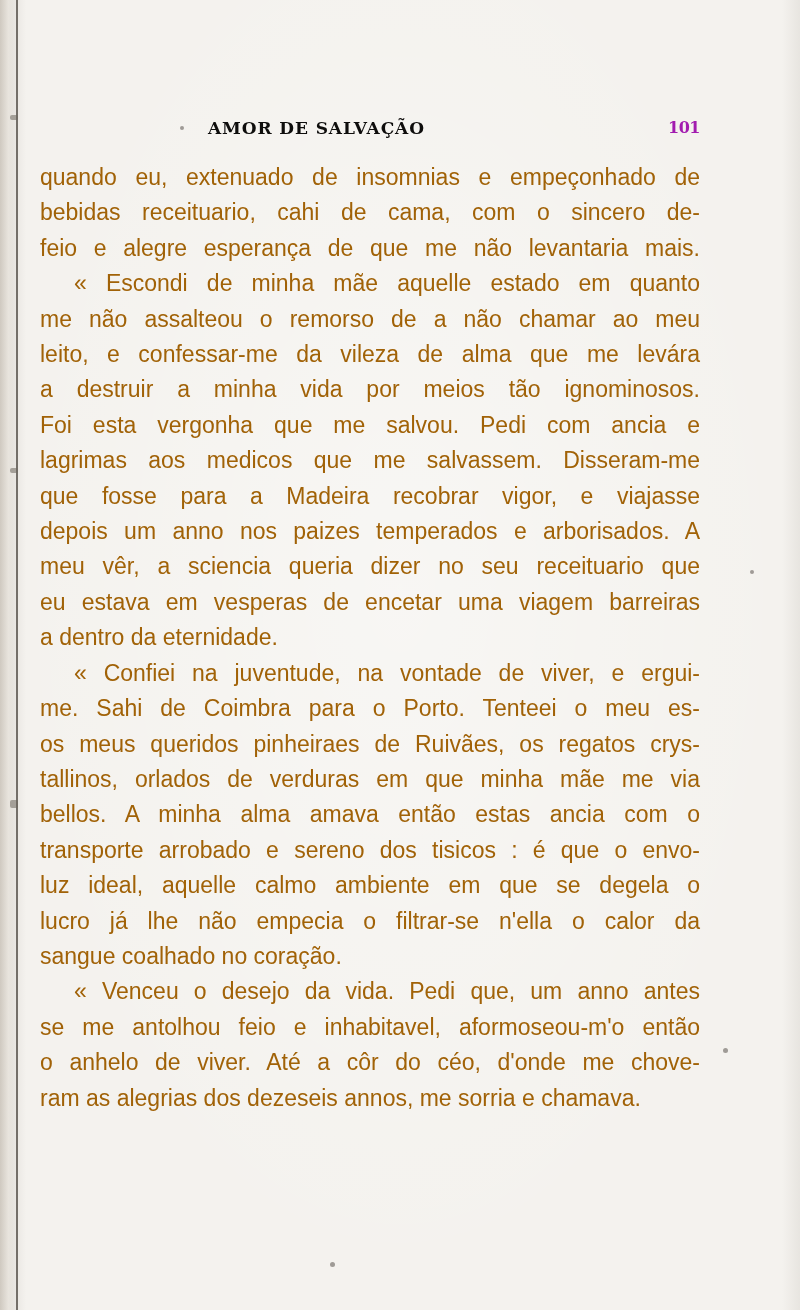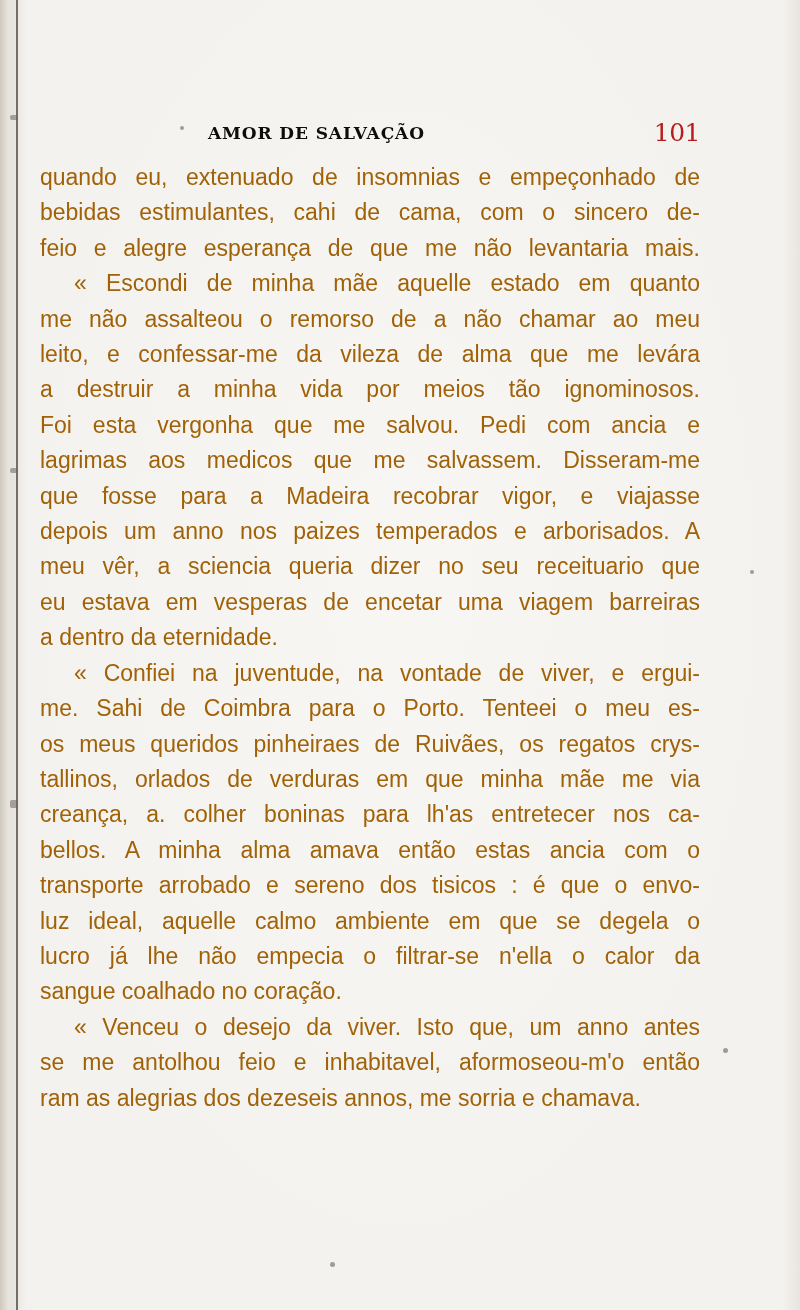--- a/index.html
+++ b/index.html
@@ -66,38 +66,38 @@
     width: 700px;
     height: 1310px;
   }
 
   header.running-head {
     position: absolute;
     left: 0;
     top: 118px;
     width: 660px;
     display: flex;
-    align-items: center;
+    align-items: flex-start;
     justify-content: space-between;
     gap: 44px;
   }
   .head-title {
     font-family: "DejaVu Serif", serif;
     font-size: 17px;
     font-weight: bold;
     letter-spacing: 0.9px;
     color: #0e0d0c;
     margin-left: 168px;
     white-space: nowrap;
   }
   .folio {
     font-family: "DejaVu Serif", serif;
-    font-size: 25px;
-    font-weight: normal;
-    color: #b91c1c;
+    font-size: 16px;
+    font-weight: bold;
+    color: #a21caf;
     letter-spacing: -0.5px;
   }
 
   .speck {
     position: absolute;
     background: #4a443d;
     opacity: 0.5;
     border-radius: 50%;
   }
 
@@ -156,21 +156,21 @@
 
     <header class="running-head">
       <span class="head-title">AMOR DE SALVAÇÃO</span>
       <span class="folio">101</span>
     </header>
 
     <div class="body-text">
 
       <p class="paragraph">
         <span class="line j">quando eu, extenuado de insomnias e empeçonhado de</span>
-        <span class="line j">bebidas estimulantes, cahi de cama, com o sincero de-</span>
+        <span class="line j">bebidas receituario, cahi de cama, com o sincero de-</span>
         <span class="line j">feio e alegre esperança de que me não levantaria mais.</span>
       </p>
 
       <p class="paragraph">
         <span class="line j ind">« Escondi de minha mãe aquelle estado em quanto</span>
         <span class="line j">me não assalteou o remorso de a não chamar ao meu</span>
         <span class="line j">leito, e confessar-me da vileza de alma que me levára</span>
         <span class="line j">a destruir a minha vida por meios tão ignominosos.</span>
         <span class="line j">Foi esta vergonha que me salvou. Pedi com ancia e</span>
         <span class="line j">lagrimas aos medicos que me salvassem. Disseram-me</span>
@@ -179,29 +179,29 @@
         <span class="line j">meu vêr, a sciencia queria dizer no seu receituario que</span>
         <span class="line j">eu estava em vesperas de encetar uma viagem barreiras</span>
         <span class="line last">a dentro da eternidade.</span>
       </p>
 
       <p class="paragraph">
         <span class="line j ind">« Confiei na juventude, na vontade de viver, e ergui-</span>
         <span class="line j">me. Sahi de Coimbra para o Porto. Tenteei o meu es-</span>
         <span class="line j">os meus queridos pinheiraes de Ruivães, os regatos crys-</span>
         <span class="line j">tallinos, orlados de verduras em que minha mãe me via</span>
-        <span class="line j">creança, a. colher boninas para lh'as entretecer nos ca-</span>
         <span class="line j">bellos. A minha alma amava então estas ancia com o</span>
         <span class="line j">transporte arrobado e sereno dos tisicos : é que o envo-</span>
         <span class="line j">luz ideal, aquelle calmo ambiente em que se degela o</span>
         <span class="line j">lucro já lhe não empecia o filtrar-se n'ella o calor da</span>
         <span class="line last">sangue coalhado no coração.</span>
       </p>
 
       <p class="paragraph">
-        <span class="line j ind">« Venceu o desejo da viver. Isto que, um anno antes</span>
+        <span class="line j ind">« Venceu o desejo da vida. Pedi que, um anno antes</span>
         <span class="line j">se me antolhou feio e inhabitavel, aformoseou-m'o então</span>
+        <span class="line j">o anhelo de viver. Até a côr do céo, d'onde me chove-</span>
         <span class="line last">ram as alegrias dos dezeseis annos, me sorria e chamava.</span>
       </p>
 
     </div>
   </div>
 </div>
 
 </body></html>

